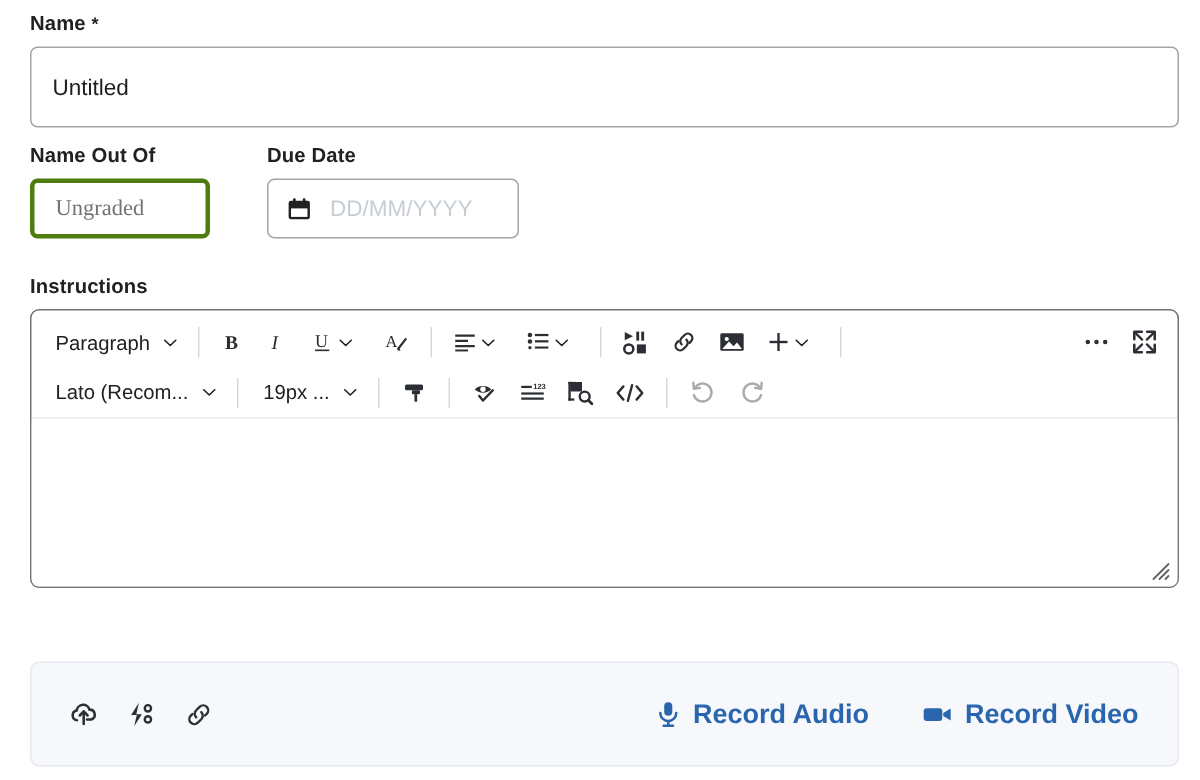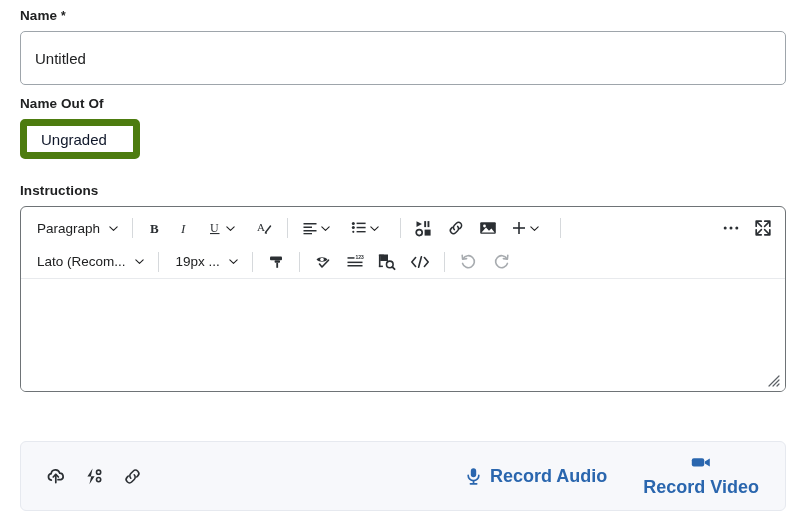--- a/index.html
+++ b/index.html
@@ -41,26 +41,26 @@
 
   
   .grade-group { position: absolute; left: 20px; top: 96px; }
   .due-group { position: absolute; left: 178px; top: 96px; }
   .grade-group .field-label,
   .due-group .field-label { display: block; margin-bottom: 8px; }
   .small-input {
     box-sizing: border-box;
     width: 120px;
     height: 40px;
-    border: 7px solid #4d7c0f;
+    border: 3px solid #4d7c0f;
     border-radius: 5px;
     background: #fff;
-    font-family: Liberation Sans, sans-serif;
+    font-family: Liberation Serif, serif;
     font-size: 15px;
-    color: #0f172a;
+    color: #737373;
     padding: 0 14px;
     outline: none;
   }
   .date-wrap {
     box-sizing: border-box;
     position: relative;
     width: 168px;
     height: 40px;
     border: 1px solid #9ea5ab;
     border-radius: 5px;
@@ -173,21 +173,21 @@
     align-items: center;
     gap: 8px;
     color: #2a66ae;
     font-size: 18px;
     font-weight: bold;
     cursor: pointer;
     padding: 6px 10px;
     white-space: nowrap;
     text-align: right;
   }
-  .bb-link + .bb-link { margin-left: 16px; flex-direction: column; }
+  .bb-link + .bb-link { margin-left: 16px; }
 
   svg { display: block; }
 </style>
 </head>
 <body>
 
 <div class="page">
 
   <div class="name-group">
     <label class="field-label">
@@ -195,20 +195,34 @@
       <span class="req-star">*</span>
     </label>
     <input class="text-input" type="text" value="Untitled" style="">
   </div>
 
   <div class="grade-group">
     <label class="field-label">Name Out Of</label>
     <input class="small-input" type="text" value="Ungraded" style="">
   </div>
 
+  <div class="due-group">
+    <label class="field-label">Due Date</label>
+    <div class="date-wrap">
+      <span class="date-icon">
+        <svg width="17" height="17" viewBox="0 0 18 18">
+          <rect x="1.5" y="3" width="15" height="13" rx="1.6" fill="#202122"></rect>
+          <rect x="3.2" y="8.4" width="11.6" height="6" fill="#ffffff"></rect>
+          <rect x="4.6" y="1.2" width="1.9" height="3.4" rx="0.9" fill="#202122"></rect>
+          <rect x="11.5" y="1.2" width="1.9" height="3.4" rx="0.9" fill="#202122"></rect>
+        </svg>
+      </span>
+      <input class="date-input" type="text" placeholder="DD/MM/YYYY" style="">
+    </div>
+  </div>
 
   <div class="instr-group">
     <label class="field-label">Instructions</label>
 
     <div class="editor">
 
       <div class="tb-row first">
 
         <div class="tb-combo">
           <span class="lbl">Paragraph</span>

